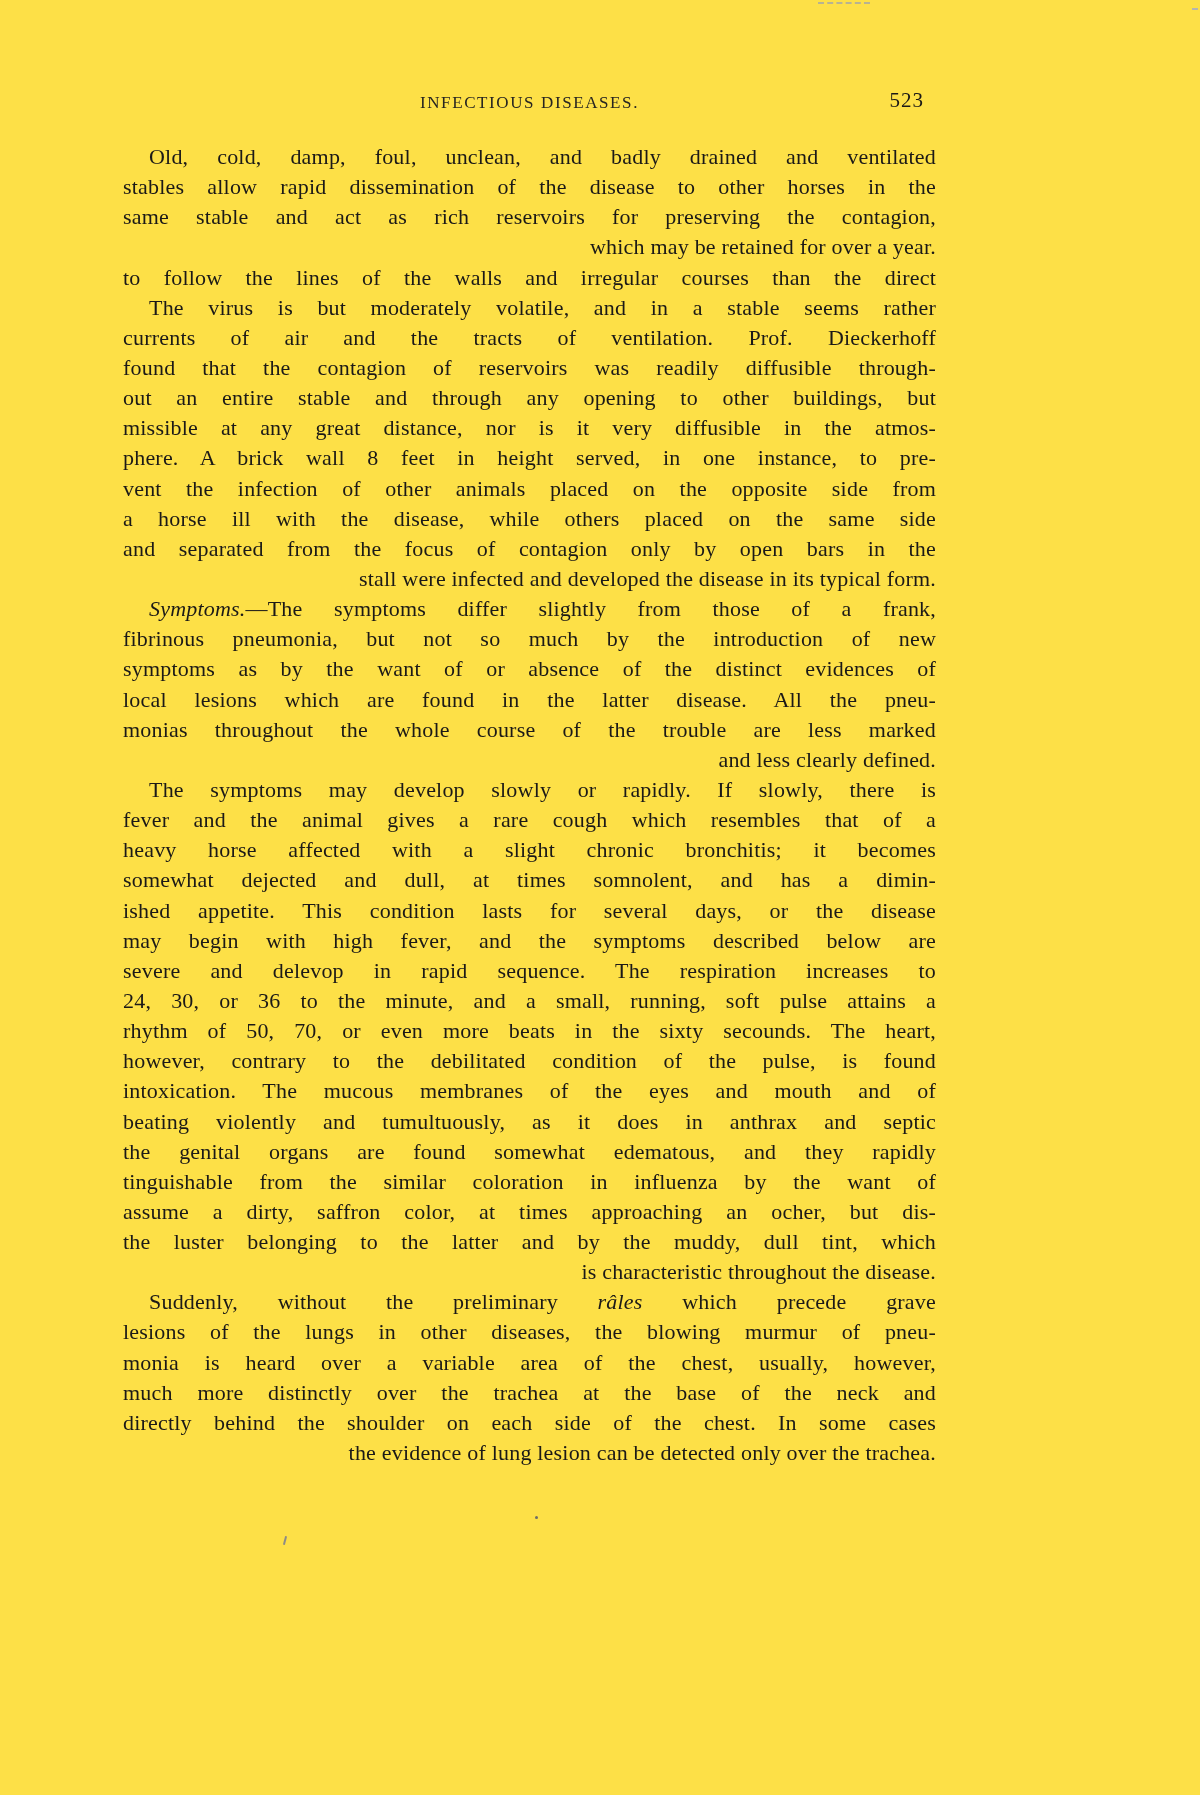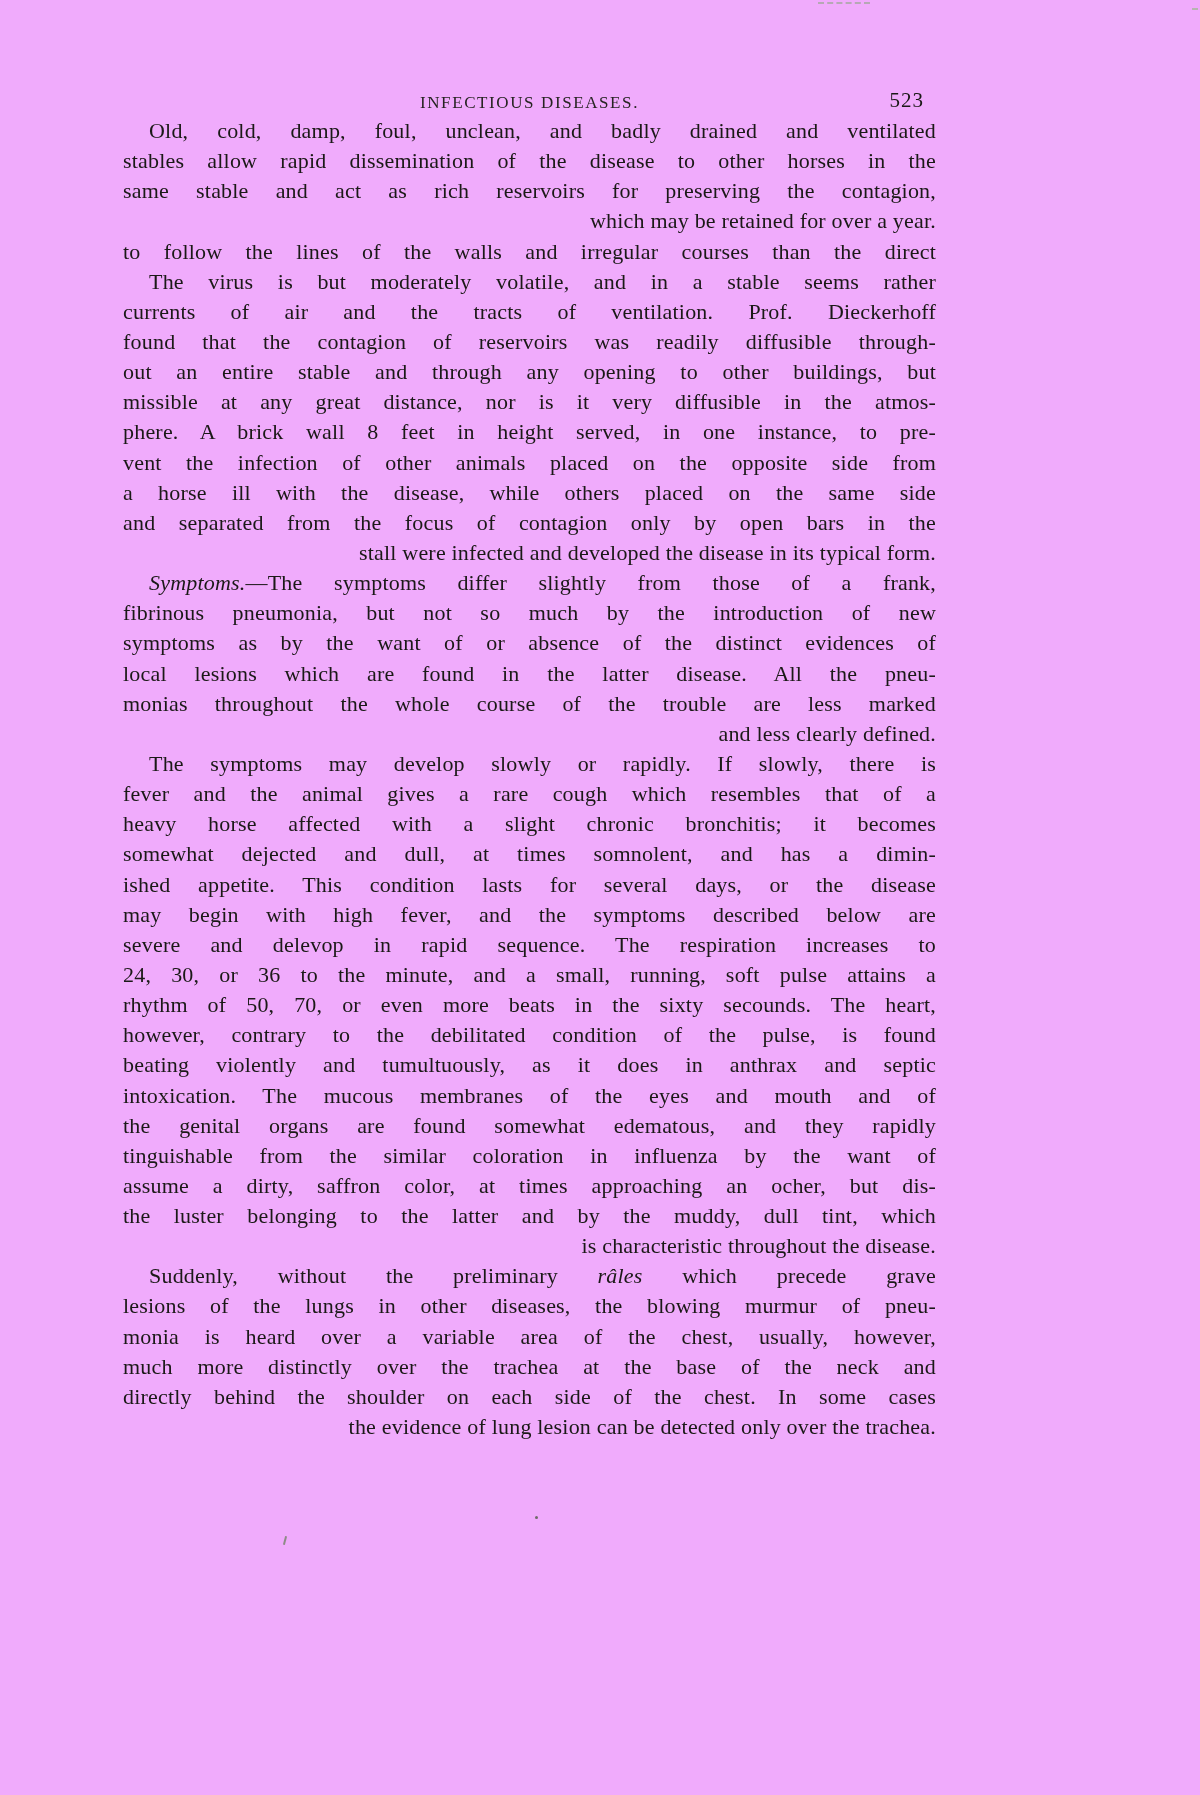--- a/index.html
+++ b/index.html
@@ -34,20 +34,21 @@
   }
   .page-number {
     position: absolute;
     right: 12px;
     top: -3px;
     font-size: 21px;
     letter-spacing: 1px;
     color: #1b1917;
   }
   .text-block {
+    margin-top: 26px;
     font-size: 22px;
     letter-spacing: 0.2px;
   }
   .paragraph {
     margin: 0;
   }
   .line {
     height: 30.15px;
     line-height: 30.15px;
     text-align: justify;
@@ -98,21 +99,21 @@
     top: 1536px;
     width: 2px;
     height: 9px;
     background: #8d8b86;
     transform: rotate(14deg);
   }
 </style>
 </head>
 <body>
 
-<div class="page" style="background: #f0abfc;">
+<div class="page" style="background: #fde047;">
 
   <div class="artifact artifact-top-dashes"></div>
   <div class="artifact artifact-right-edge"></div>
   <div class="artifact artifact-bottom-dot"></div>
   <div class="artifact artifact-bottom-left"></div>
 
   <div class="content" style="color: rgb(27, 25, 23);">
     <div class="page-header">
       <div class="running-title" style="color: rgb(38, 36, 33);">INFECTIOUS DISEASES.</div>
       <div class="page-number">523</div>
@@ -150,22 +151,22 @@
           <div class="line first">The symptoms may develop slowly or rapidly. If slowly, there is</div>
           <div class="line">fever and the animal gives a rare cough which resembles that of a</div>
           <div class="line">heavy horse affected with a slight chronic bronchitis; it becomes</div>
           <div class="line">somewhat dejected and dull, at times somnolent, and has a dimin-</div>
           <div class="line">ished appetite. This condition lasts for several days, or the disease</div>
           <div class="line">may begin with high fever, and the symptoms described below are</div>
           <div class="line">severe and delevop in rapid sequence. The respiration increases to</div>
           <div class="line">24, 30, or 36 to the minute, and a small, running, soft pulse attains a</div>
           <div class="line">rhythm of 50, 70, or even more beats in the sixty secounds. The heart,</div>
           <div class="line">however, contrary to the debilitated condition of the pulse, is found</div>
+          <div class="line">intoxication. The mucous membranes of the eyes and mouth and of</div>
           <div class="line">beating violently and tumultuously, as it does in anthrax and septic</div>
-          <div class="line">intoxication. The mucous membranes of the eyes and mouth and of</div>
           <div class="line">the genital organs are found somewhat edematous, and they rapidly</div>
           <div class="line">tinguishable from the similar coloration in influenza by the want of</div>
           <div class="line">assume a dirty, saffron color, at times approaching an ocher, but dis-</div>
           <div class="line">the luster belonging to the latter and by the muddy, dull tint, which</div>
           <div class="line last">is characteristic throughout the disease.</div>
         </div>
         <div class="paragraph">
           <div class="line first"><span>Suddenly, without the preliminary </span><span class="italic">râles</span><span> which precede grave</span></div>
           <div class="line">lesions of the lungs in other diseases, the blowing murmur of pneu-</div>
           <div class="line">monia is heard over a variable area of the chest, usually, however,</div>

